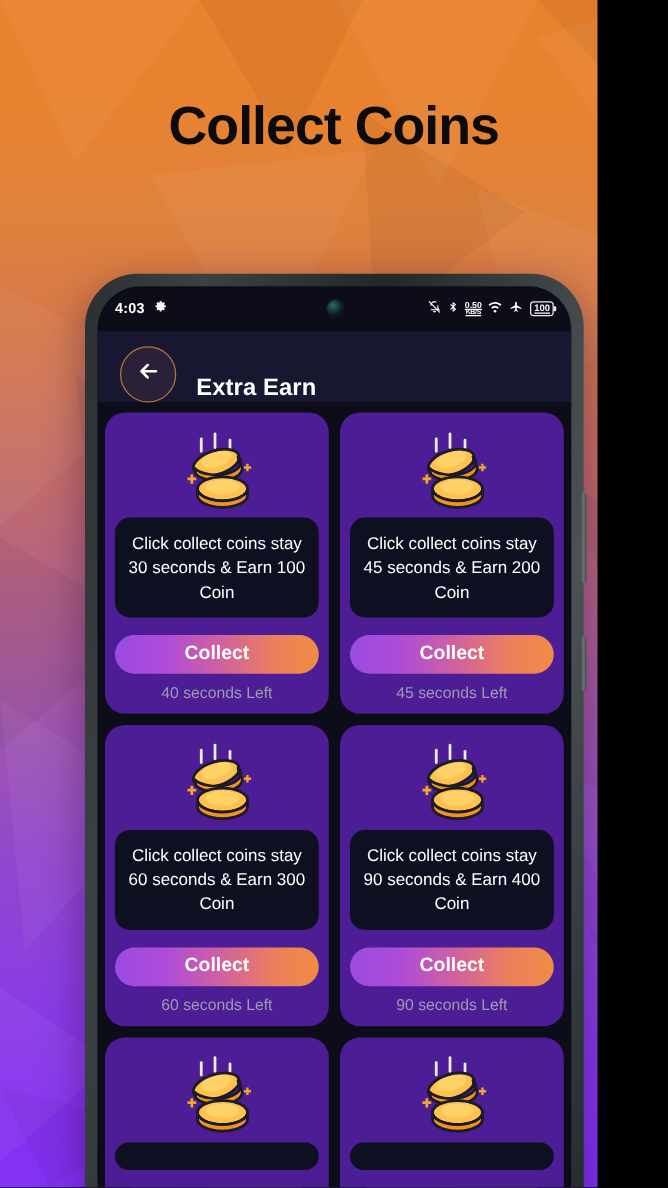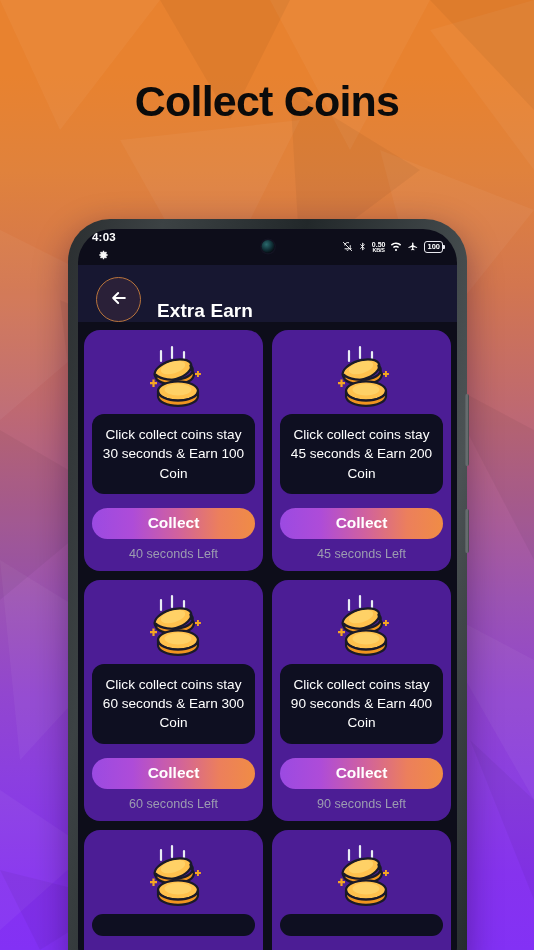--- a/index.html
+++ b/index.html
@@ -11,21 +11,21 @@
     width: 534px;
     height: 950px;
     overflow: hidden;
     font-family: "Liberation Sans", sans-serif;
     -webkit-font-smoothing: antialiased;
   }
 
   
   .promo {
     position: relative;
-    width: 534px;
+    width: 478px;
     height: 950px;
     overflow: hidden;
     background: linear-gradient(180deg,
         #e8822f 0%,
         #e8822f 8%,
         #e0823c 18%,
         #d3764f 30%,
         #c06a6e 42%,
         #ad5f92 53%,
         #9c54b3 63%,
@@ -97,27 +97,27 @@
     color: #ffffff;
     font-size: 11.5px;
     box-sizing: border-box;
   }
   .sb-left {
     display: flex;
     align-items: center;
     gap: 7px;
     font-weight: bold;
     letter-spacing: 0.2px;
-    flex-direction: column;
   }
   .sb-right {
     margin-left: auto;
     display: flex;
     align-items: center;
     gap: 5px;
+    text-decoration: underline;
   }
   .sb-kbs {
     display: flex;
     flex-direction: column;
     align-items: center;
     line-height: 1;
     font-size: 7px;
     font-weight: bold;
   }
   .sb-kbs span:last-child { font-size: 5.5px; letter-spacing: -0.2px; }

